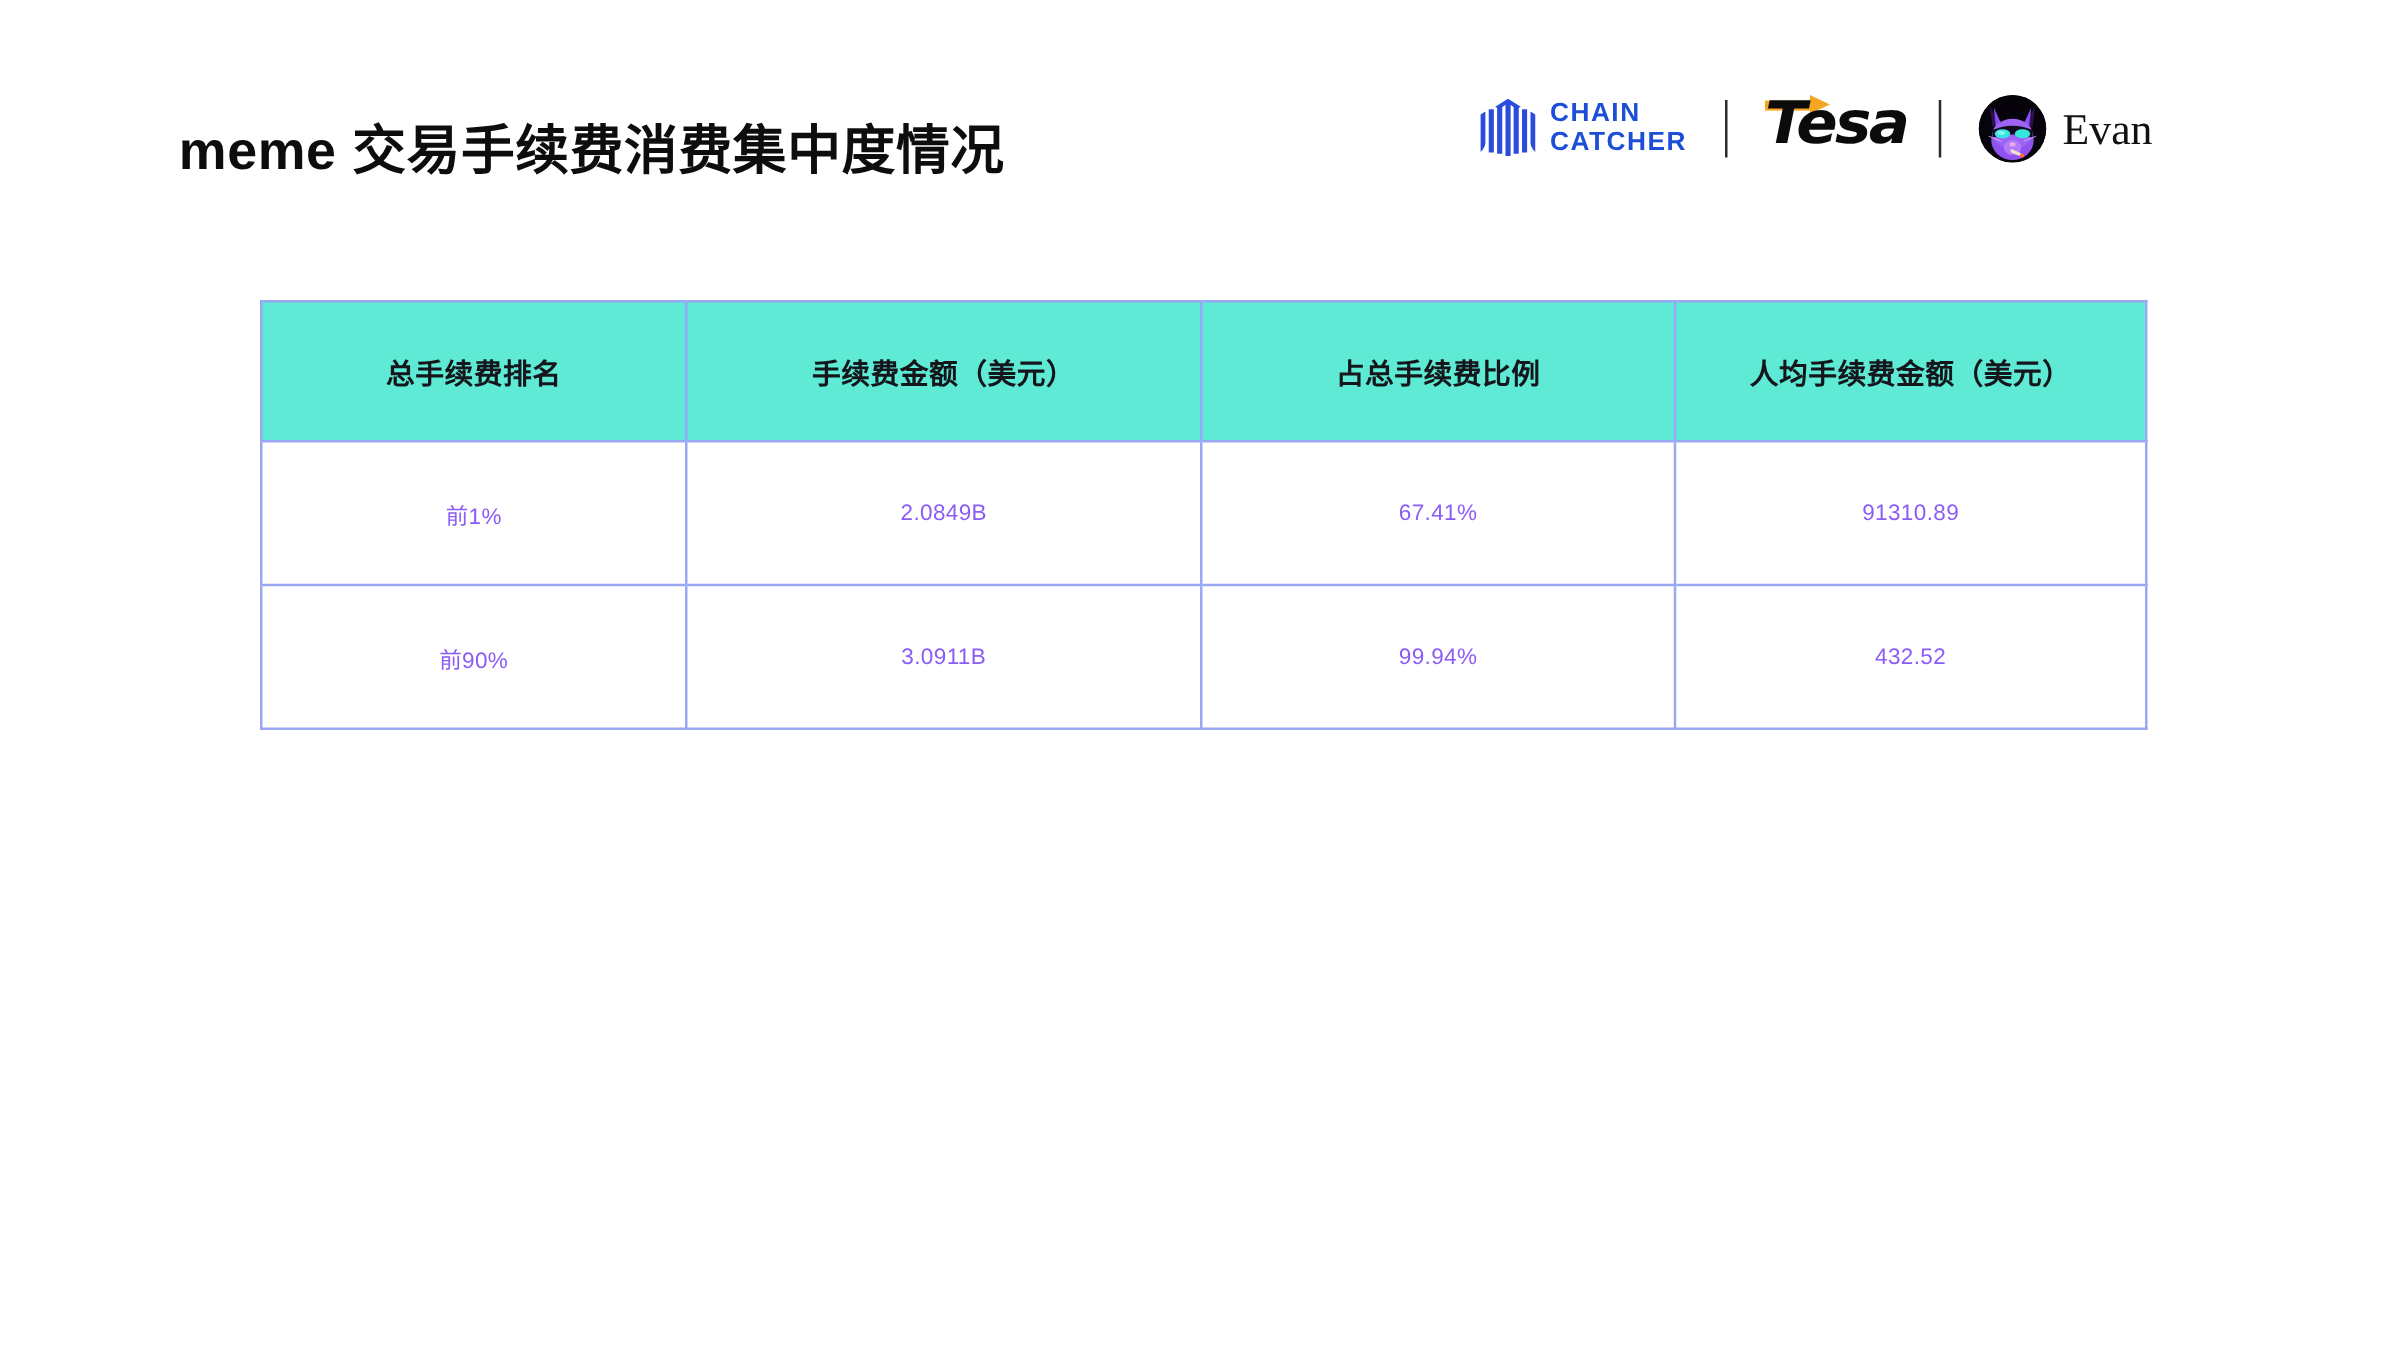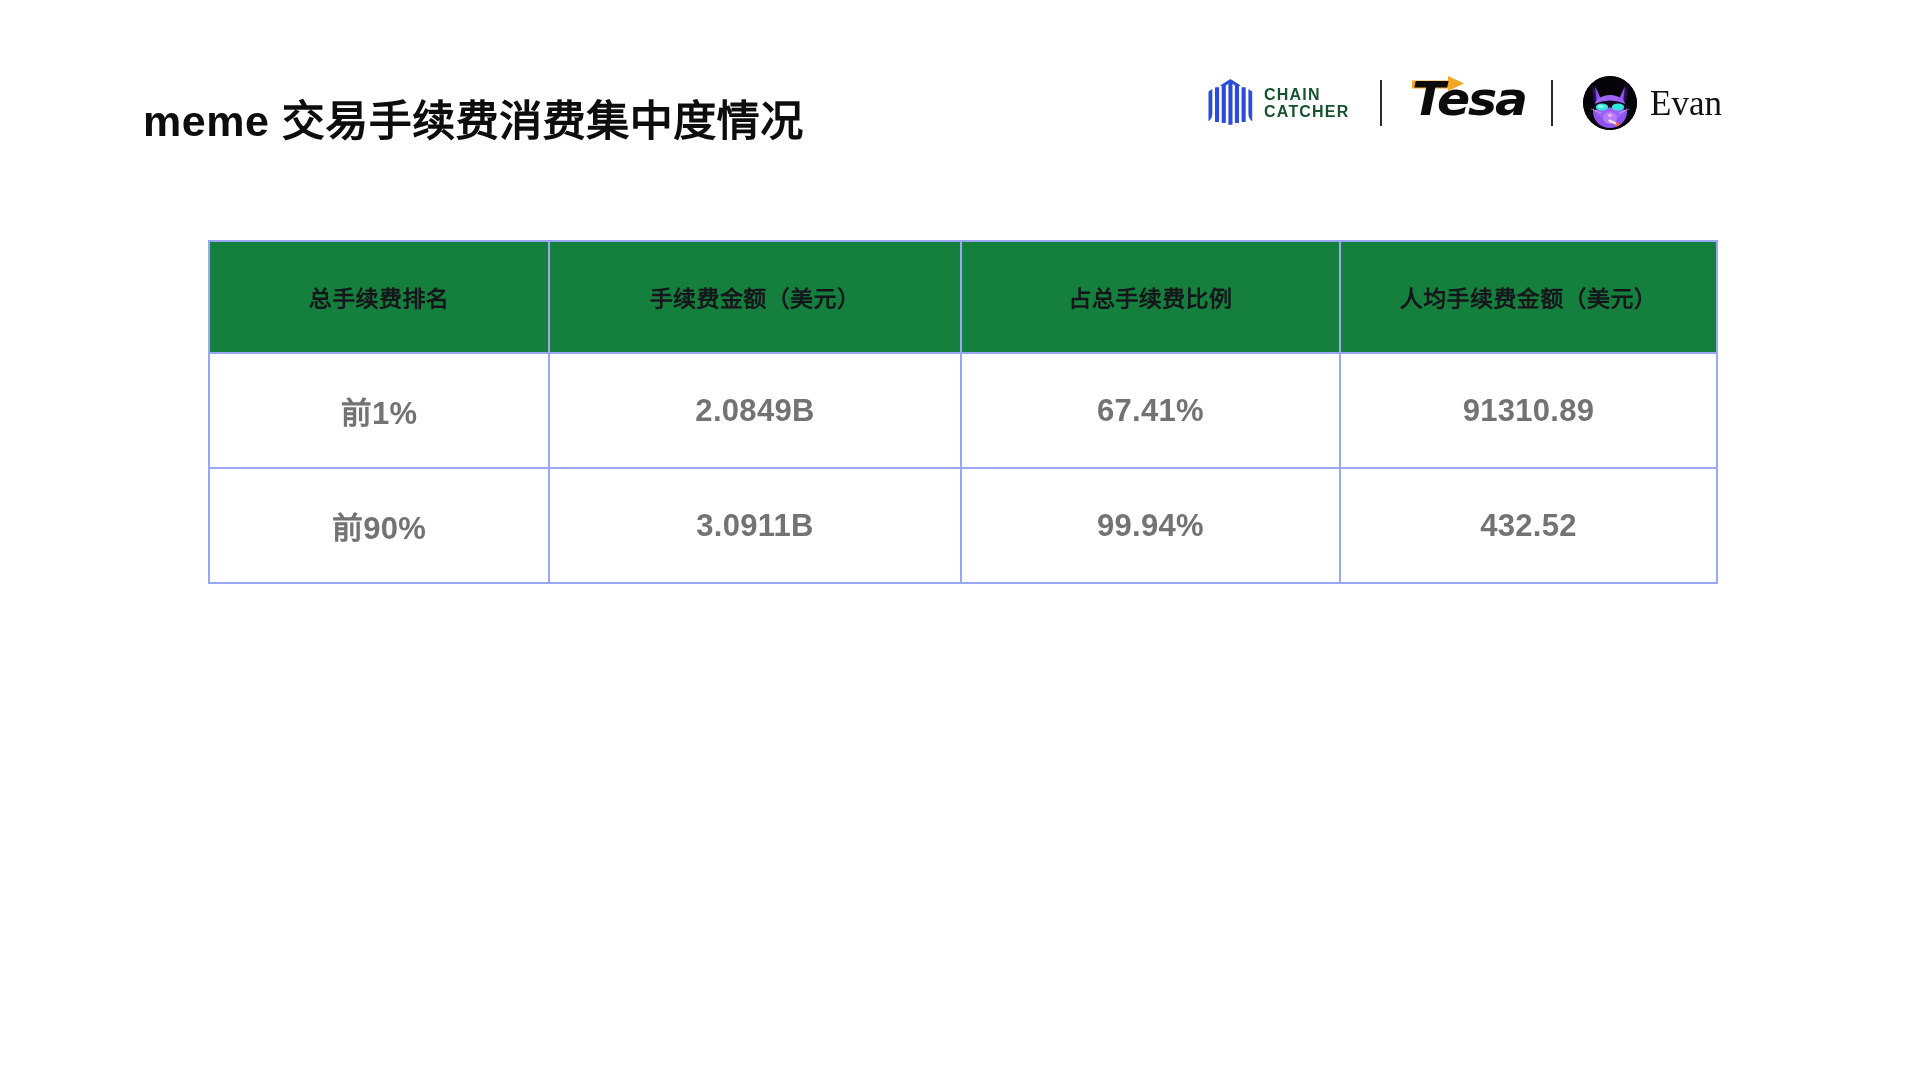--- a/index.html
+++ b/index.html
@@ -60,24 +60,24 @@
     height: 50px;
     display: block;
   }
   .cc-wordmark {
     display: flex;
     flex-direction: column;
     justify-content: center;
     line-height: 1.08;
   }
   .cc-wordmark span {
-    font-size: 16px;
+    font-size: 21px;
     font-weight: 700;
     letter-spacing: 1.2px;
-    color: #14532d;
+    color: #1d4ed8;
     white-space: nowrap;
   }
 
   .brand-divider {
     width: 2px;
     height: 46px;
     background: #2b2b2b;
     margin: 0 30px;
     flex: none;
   }
@@ -149,33 +149,33 @@
   table.fee-table col.c4 { width: 377px; }
 
   table.fee-table th,
   table.fee-table td {
     border: 2px solid #9aa7f2;
     text-align: center;
     vertical-align: middle;
     padding: 0;
   }
   table.fee-table th {
-    background: #15803d;
+    background: #5eead4;
     height: 110px;
     font-size: 23px;
     font-weight: 700;
     color: #14161c;
     letter-spacing: 0.4px;
   }
   table.fee-table td {
     background: #ffffff;
     height: 113px;
-    font-size: 31px;
-    font-weight: 700;
-    color: #737373;
+    font-size: 18px;
+    font-weight: 400;
+    color: #8b5cf6;
     letter-spacing: 0.3px;
   }
 </style>
 </head>
 <body>
 
 <div class="page-header">
 
   <div class="page-title">meme 交易手续费消费集中度情况</div>
 

